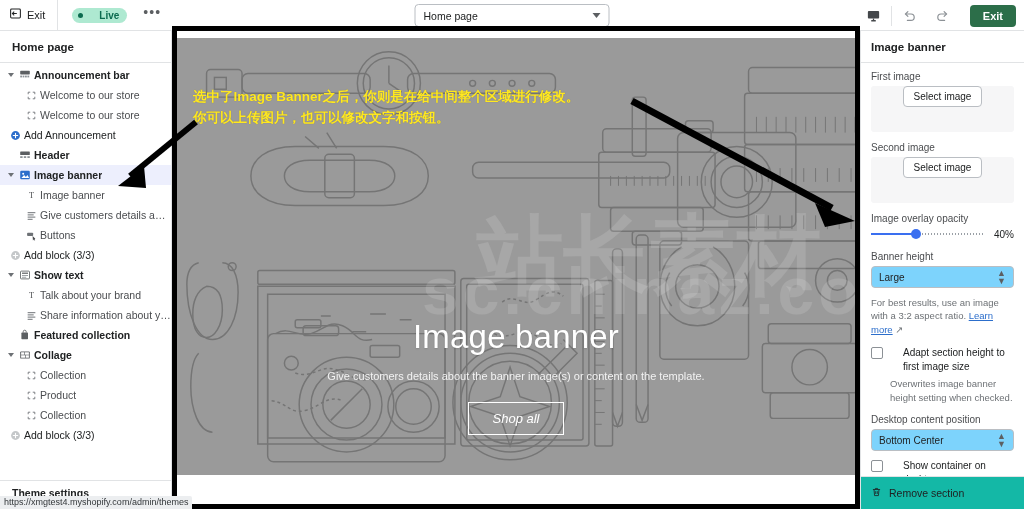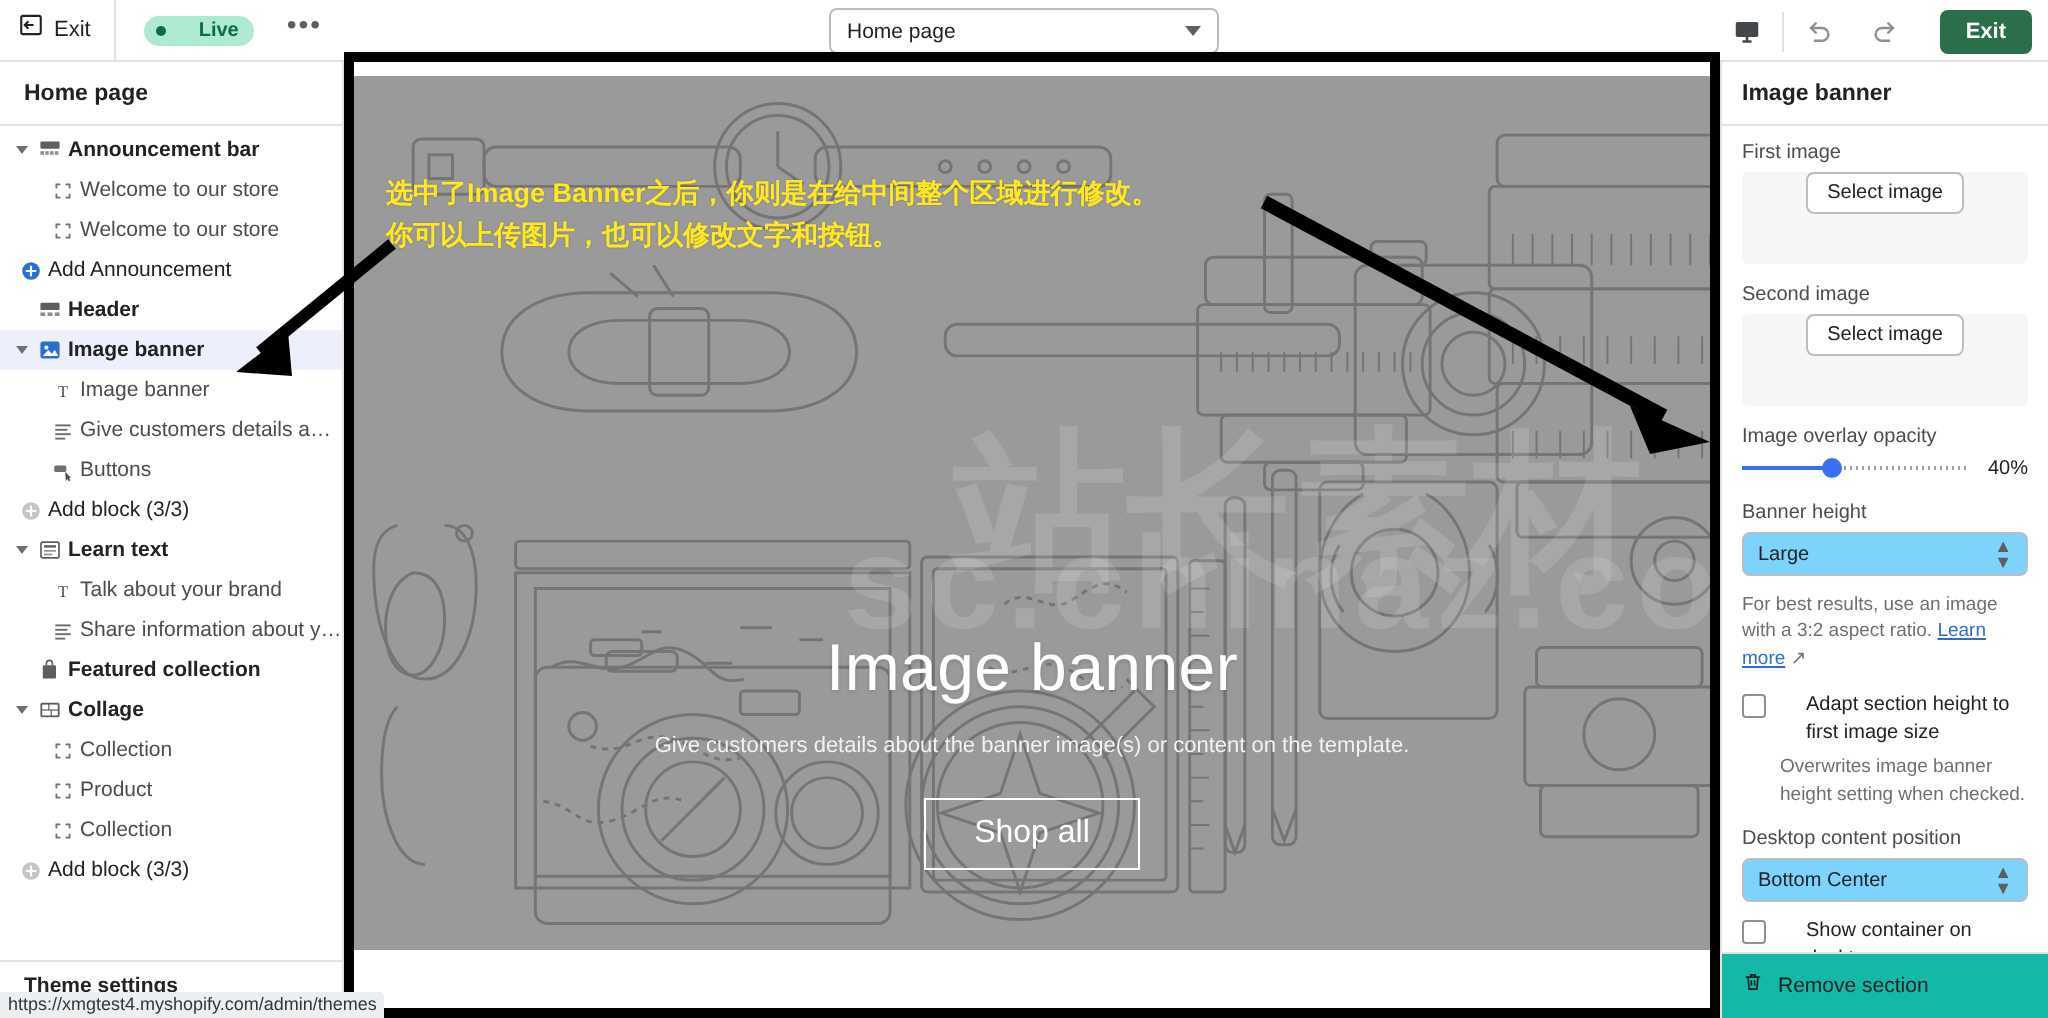--- a/index.html
+++ b/index.html
@@ -145,22 +145,23 @@
   }
   .banner-h1 {
     font-size: 33px; font-weight: normal; margin: 0 0 14px 0;
     letter-spacing: .2px; text-shadow: 0 1px 2px rgba(0,0,0,.12);
   }
   .banner-sub {
     font-size: 11px; margin: 0 0 20px 0; color: #f2f2f2;
   }
   .shop-btn {
     display: inline-block; border: 1px solid #ffffff; color: #fff;
-    font-size: 16px; padding: 8px 24px; background: transparent;
+    font-size: 13px; padding: 8px 24px; background: transparent;
     cursor: pointer;
+    font-style: italic;
   }
   .pv-below { height: 39px; background: #fff; position: relative; }
   .pv-below-text {
     position: absolute; left: 0; right: 0; bottom: -14px;
     text-align: center; font-size: 19px; color: #202223; font-weight: bold;
     white-space: nowrap; overflow: hidden;
   }
 
   
   .annot {
@@ -404,21 +405,21 @@
             <span class="tri"></span>
           </div>
           <div class="sb-icon">
             <svg width="12" height="12" viewBox="0 0 20 20">
               <rect x="2.5" y="3.5" width="15" height="13" rx="1.5" fill="none" stroke="#5c5f62" stroke-width="1.4"></rect>
               <rect x="5" y="6" width="10" height="2" fill="#5c5f62"></rect>
               <rect x="5" y="10" width="10" height="1.4" fill="#8c9196"></rect>
               <rect x="5" y="13" width="7" height="1.4" fill="#8c9196"></rect>
             </svg>
           </div>
-          <div class="sb-label">Learn text</div>
+          <div class="sb-label">Show text</div>
         </div>
         <div class="sb-row block">
           <div class="sb-icon">
             <svg width="11" height="11" viewBox="0 0 20 20">
               <text x="10" y="15" font-size="15" font-family="Liberation Serif, serif" text-anchor="middle" fill="#4a4c4f">T</text>
             </svg>
           </div>
           <div class="sb-label">Talk about your brand</div>
         </div>
         <div class="sb-row block">

